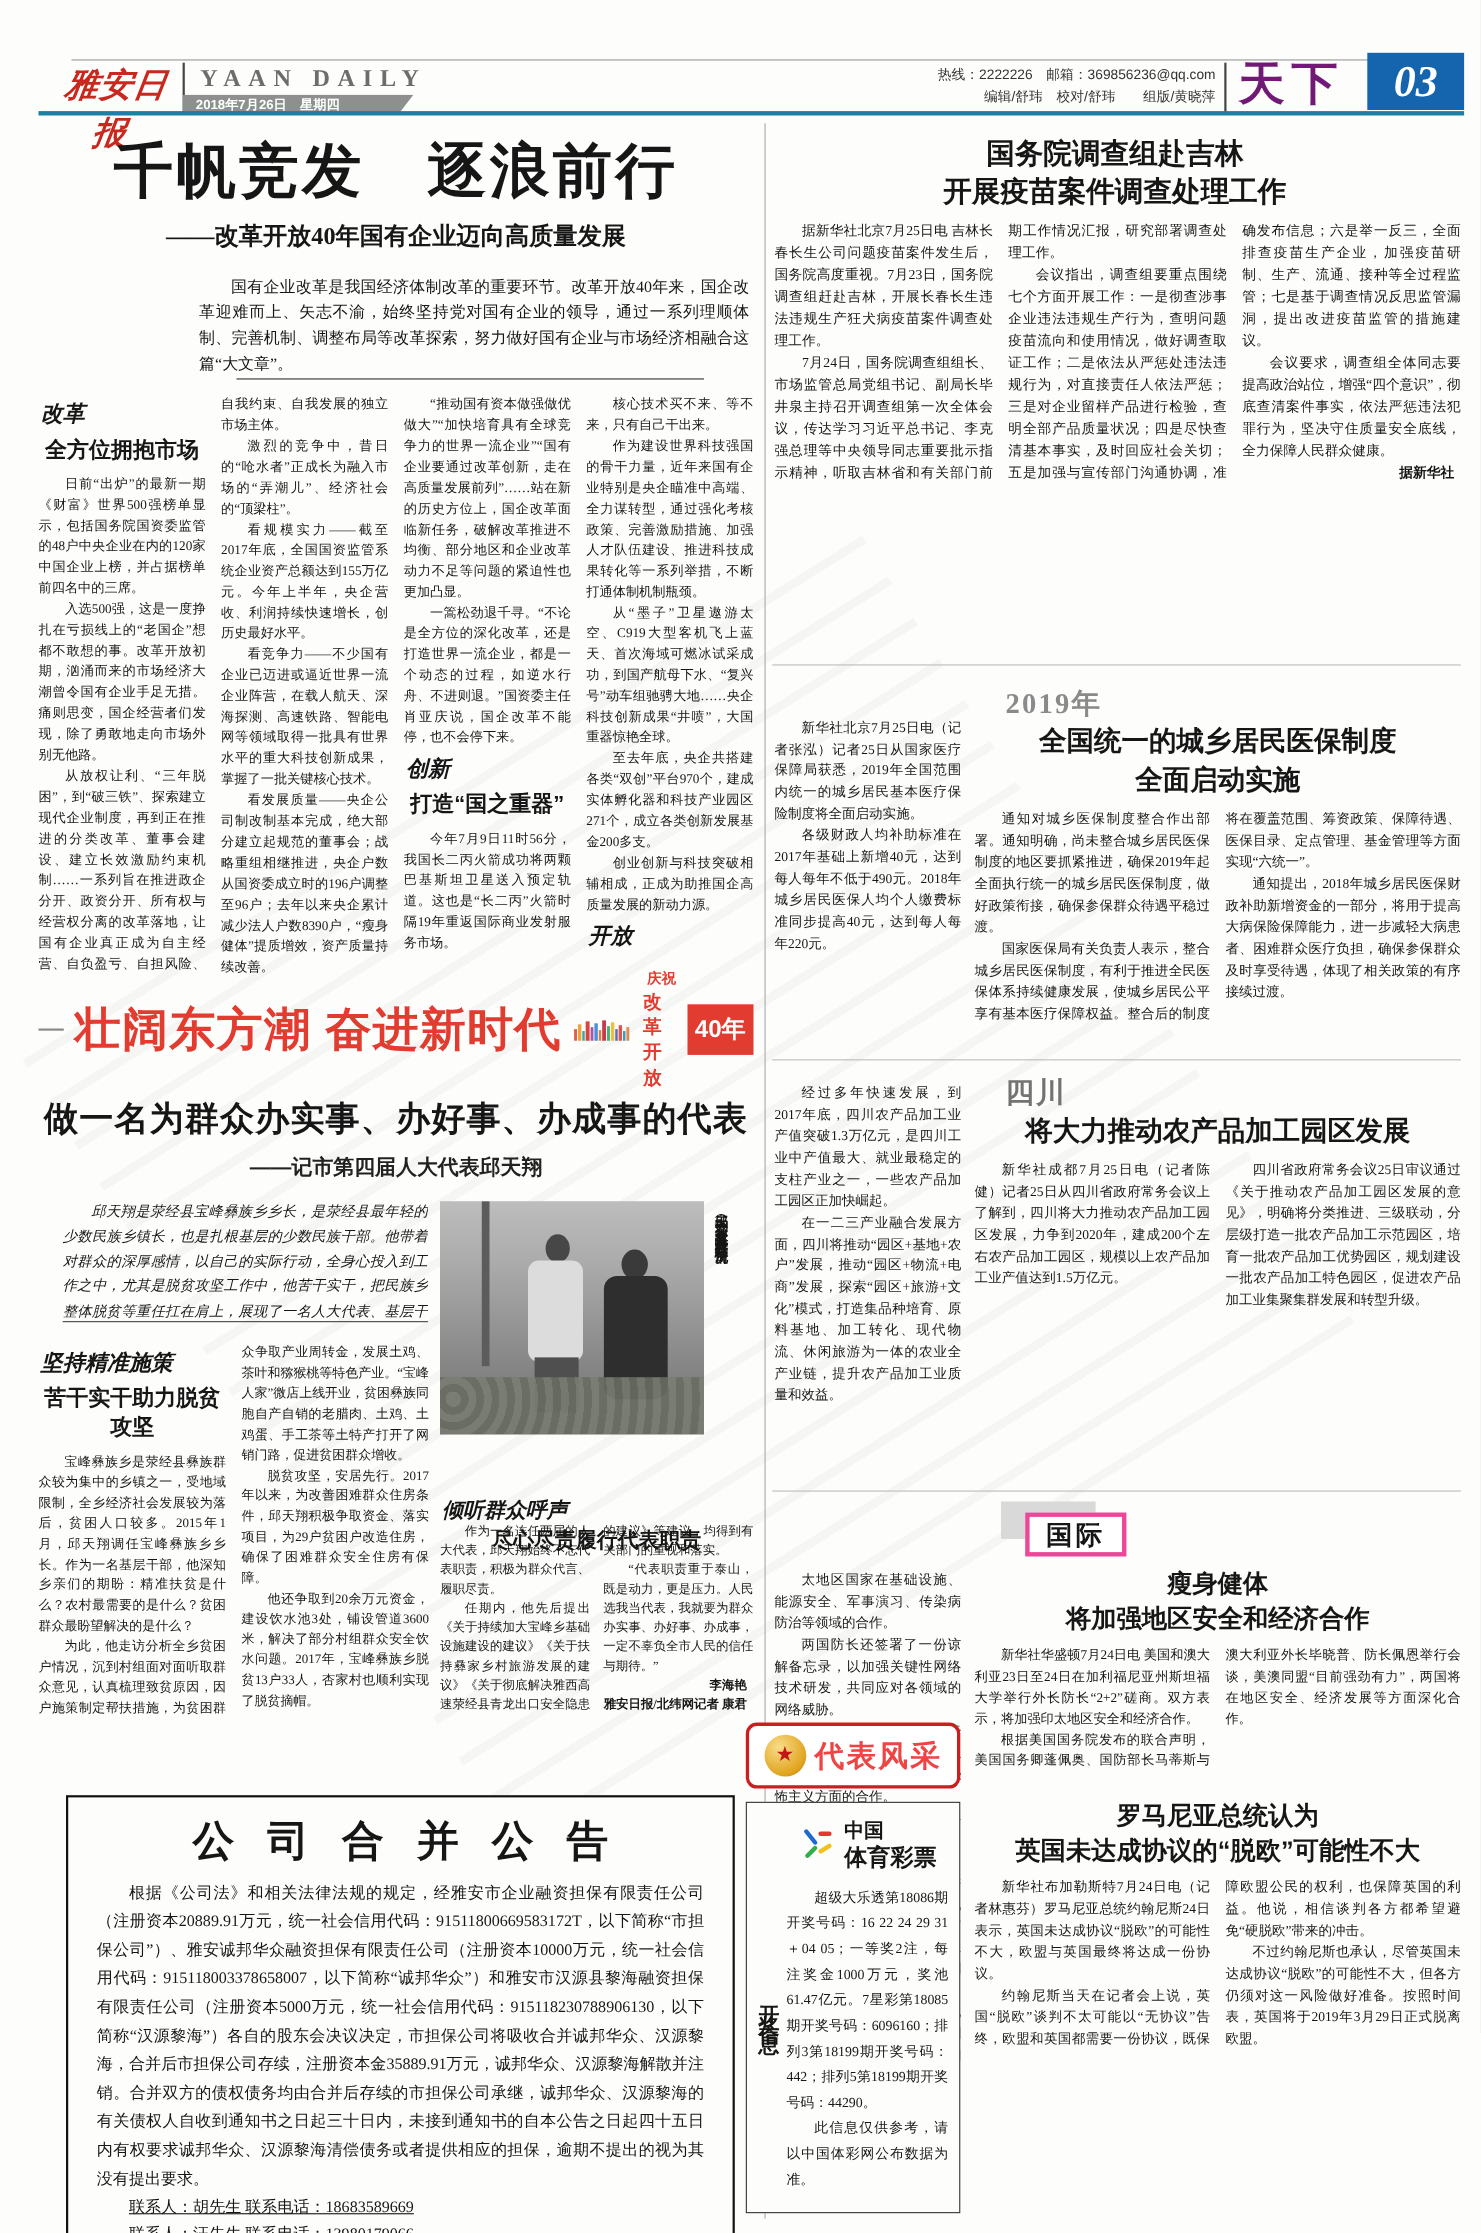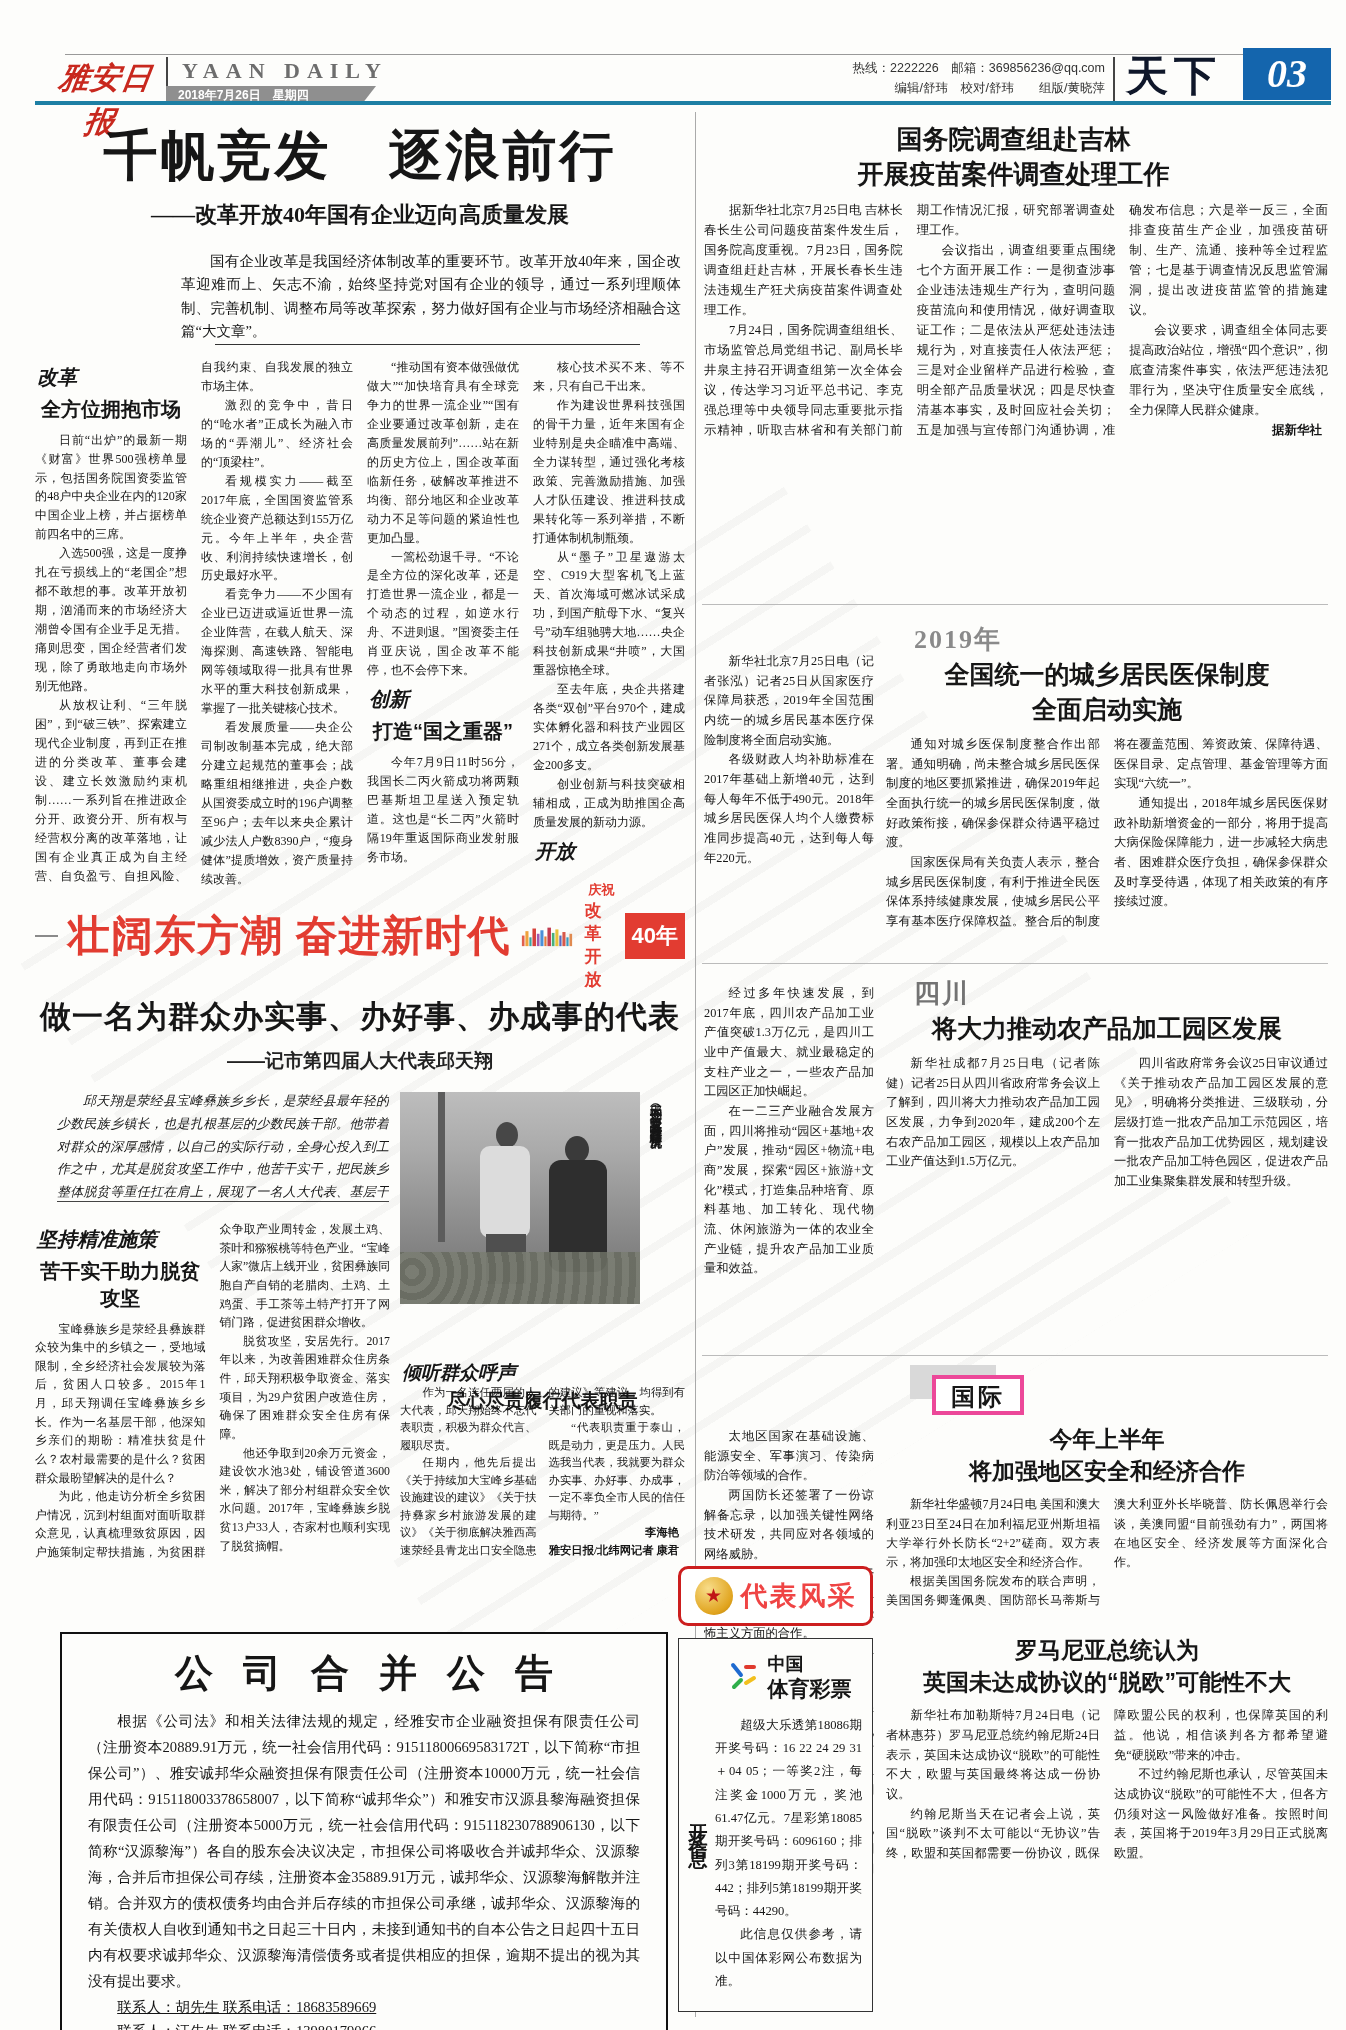--- a/index.html
+++ b/index.html
@@ -16,21 +16,21 @@
   #masthead-en { position:absolute; left:182px; top:58px; font-size:22px; font-weight:bold;
     letter-spacing:7px; color:#6d6d6d; }
   #date-ribbon { position:absolute; left:166px; top:86px; width:210px; height:18px; background:#8f8f8f;
     color:#fff; font-size:12px; font-weight:bold; line-height:18px; padding-left:12px;
     font-family:"Liberation Sans",sans-serif;
     clip-path:polygon(0 0,100% 0,calc(100% - 14px) 100%,0 100%); }
   #contact { position:absolute; left:640px; top:58px; width:465px; text-align:right;
     font-size:12.5px; color:#333; line-height:20px; font-family:"Liberation Sans",sans-serif; }
   #hdr-div2 { left:1113px; top:57px; width:2px; height:46px; background:#444; }
   #section-name { position:absolute; left:1126px; top:48px; font-size:42px; font-weight:900;
-    font-family:"Liberation Sans",sans-serif; color:#0f172a; letter-spacing:6px; }
+    font-family:"Liberation Sans",sans-serif; color:#701a75; letter-spacing:6px; }
   #page-no { position:absolute; left:1243px; top:48px; width:88px; height:52px; background:#1465ad;
     color:#fff; font-size:40px; font-weight:bold; font-style:italic; text-align:center; line-height:52px; }
   #teal-rule { position:absolute; left:35px; top:101px; width:1296px; height:4px; background:#1d7fa4; }
 
   
   .fl-p { text-indent:2em; text-align:justify; }
   .fl-k { font-style:italic; font-weight:bold; font-size:20px; margin:4px 0 0 2px; text-indent:0; }
   .fl-h { font-weight:bold; text-align:center; font-size:20px; line-height:1.35; margin:2px 0 8px;
           font-family:"Liberation Sans",sans-serif; text-indent:0; }
   .fl-a { text-align:right; font-weight:bold; text-indent:0; padding-right:6px; }
@@ -300,21 +300,21 @@
         <div class="fl-p">美国和澳大利亚自1985年起开始举行这一磋商机制，明年的会谈将在澳大利亚举行。</div>
         <div class="fl-p">必须认真对待这一风险并做好准备。他同时认为，“脱欧”谈判在10月份达成协议的可能性依然存在。他说，爱尔兰边界问题仍是英国“脱欧”谈判的难点。</div>
         <div class="fl-p">目前，英国同欧盟就“脱欧”协议和未来关系框架的谈判仍在进行，英国“脱欧”过渡期安排等仍存变数。</div>
       </div>
     <div class="rblock" style="top:1253px">
       <div id="intl-label">
         <div class="sh"></div>
         <div class="bx">国际</div>
       </div>
       <div class="rhead" style="font-size:23px; margin-top:6px">
-        <div>今年上半年</div>
+        <div>瘦身健体</div>
         <div>将加强地区安全和经济合作</div>
       </div>
       <div class="rcols2" style="height:122px; font-size:12px">
           <div class="fl-p">新华社华盛顿7月24日电 美国和澳大利亚23日至24日在加利福尼亚州斯坦福大学举行外长防长“2+2”磋商。双方表示，将加强印太地区安全和经济合作。</div>
           <div class="fl-p">根据美国国务院发布的联合声明，美国国务卿蓬佩奥、国防部长马蒂斯与澳大利亚外长毕晓普、防长佩恩举行会谈，美澳同盟“目前强劲有力”，两国将在地区安全、经济发展等方面深化合作。</div>
         </div>
     </div>
 
     <div class="rblock" style="top:1522px">
       <div class="rhead" style="font-size:23px">

